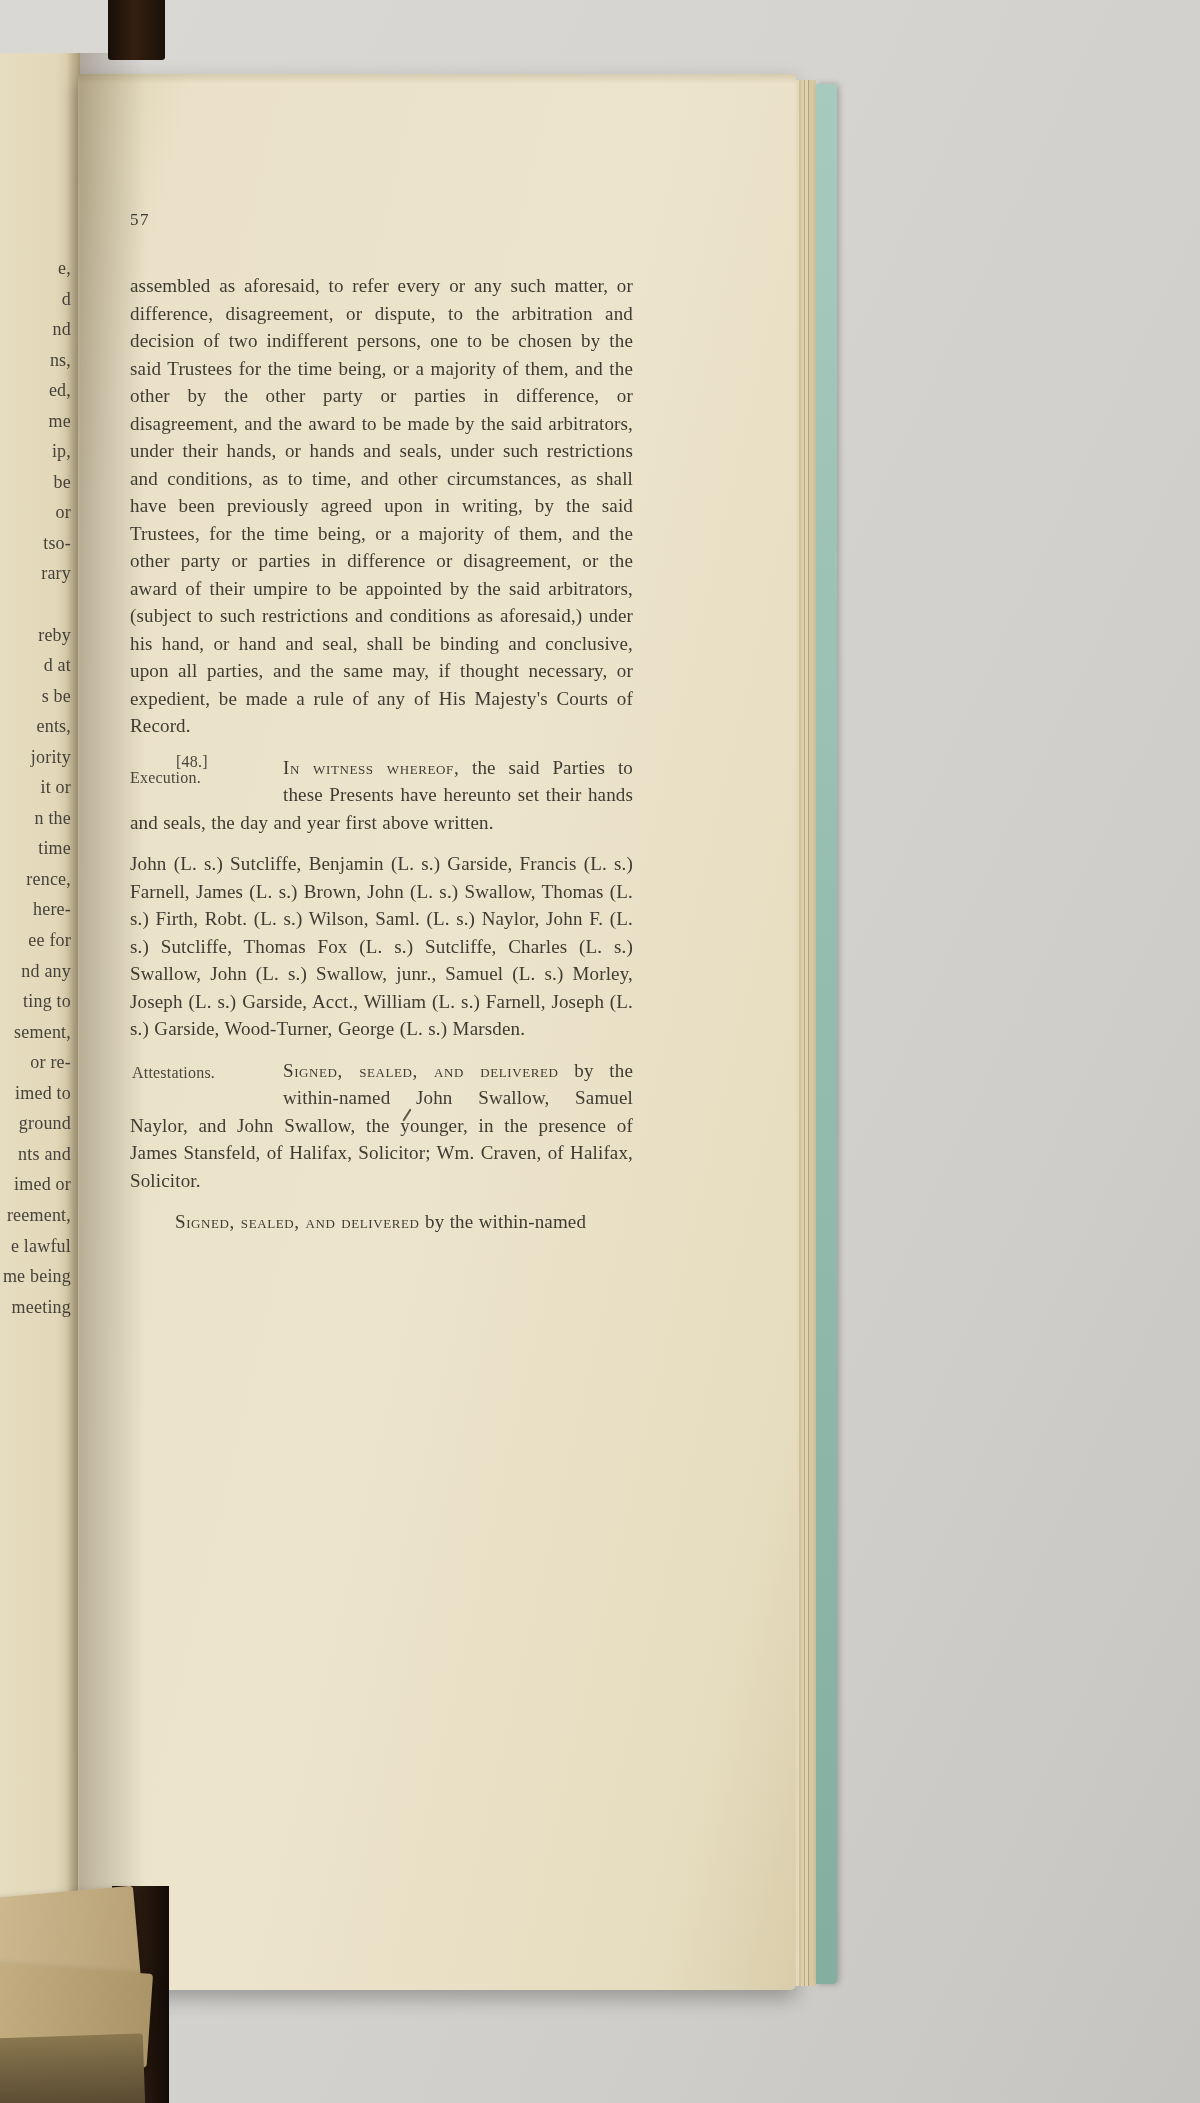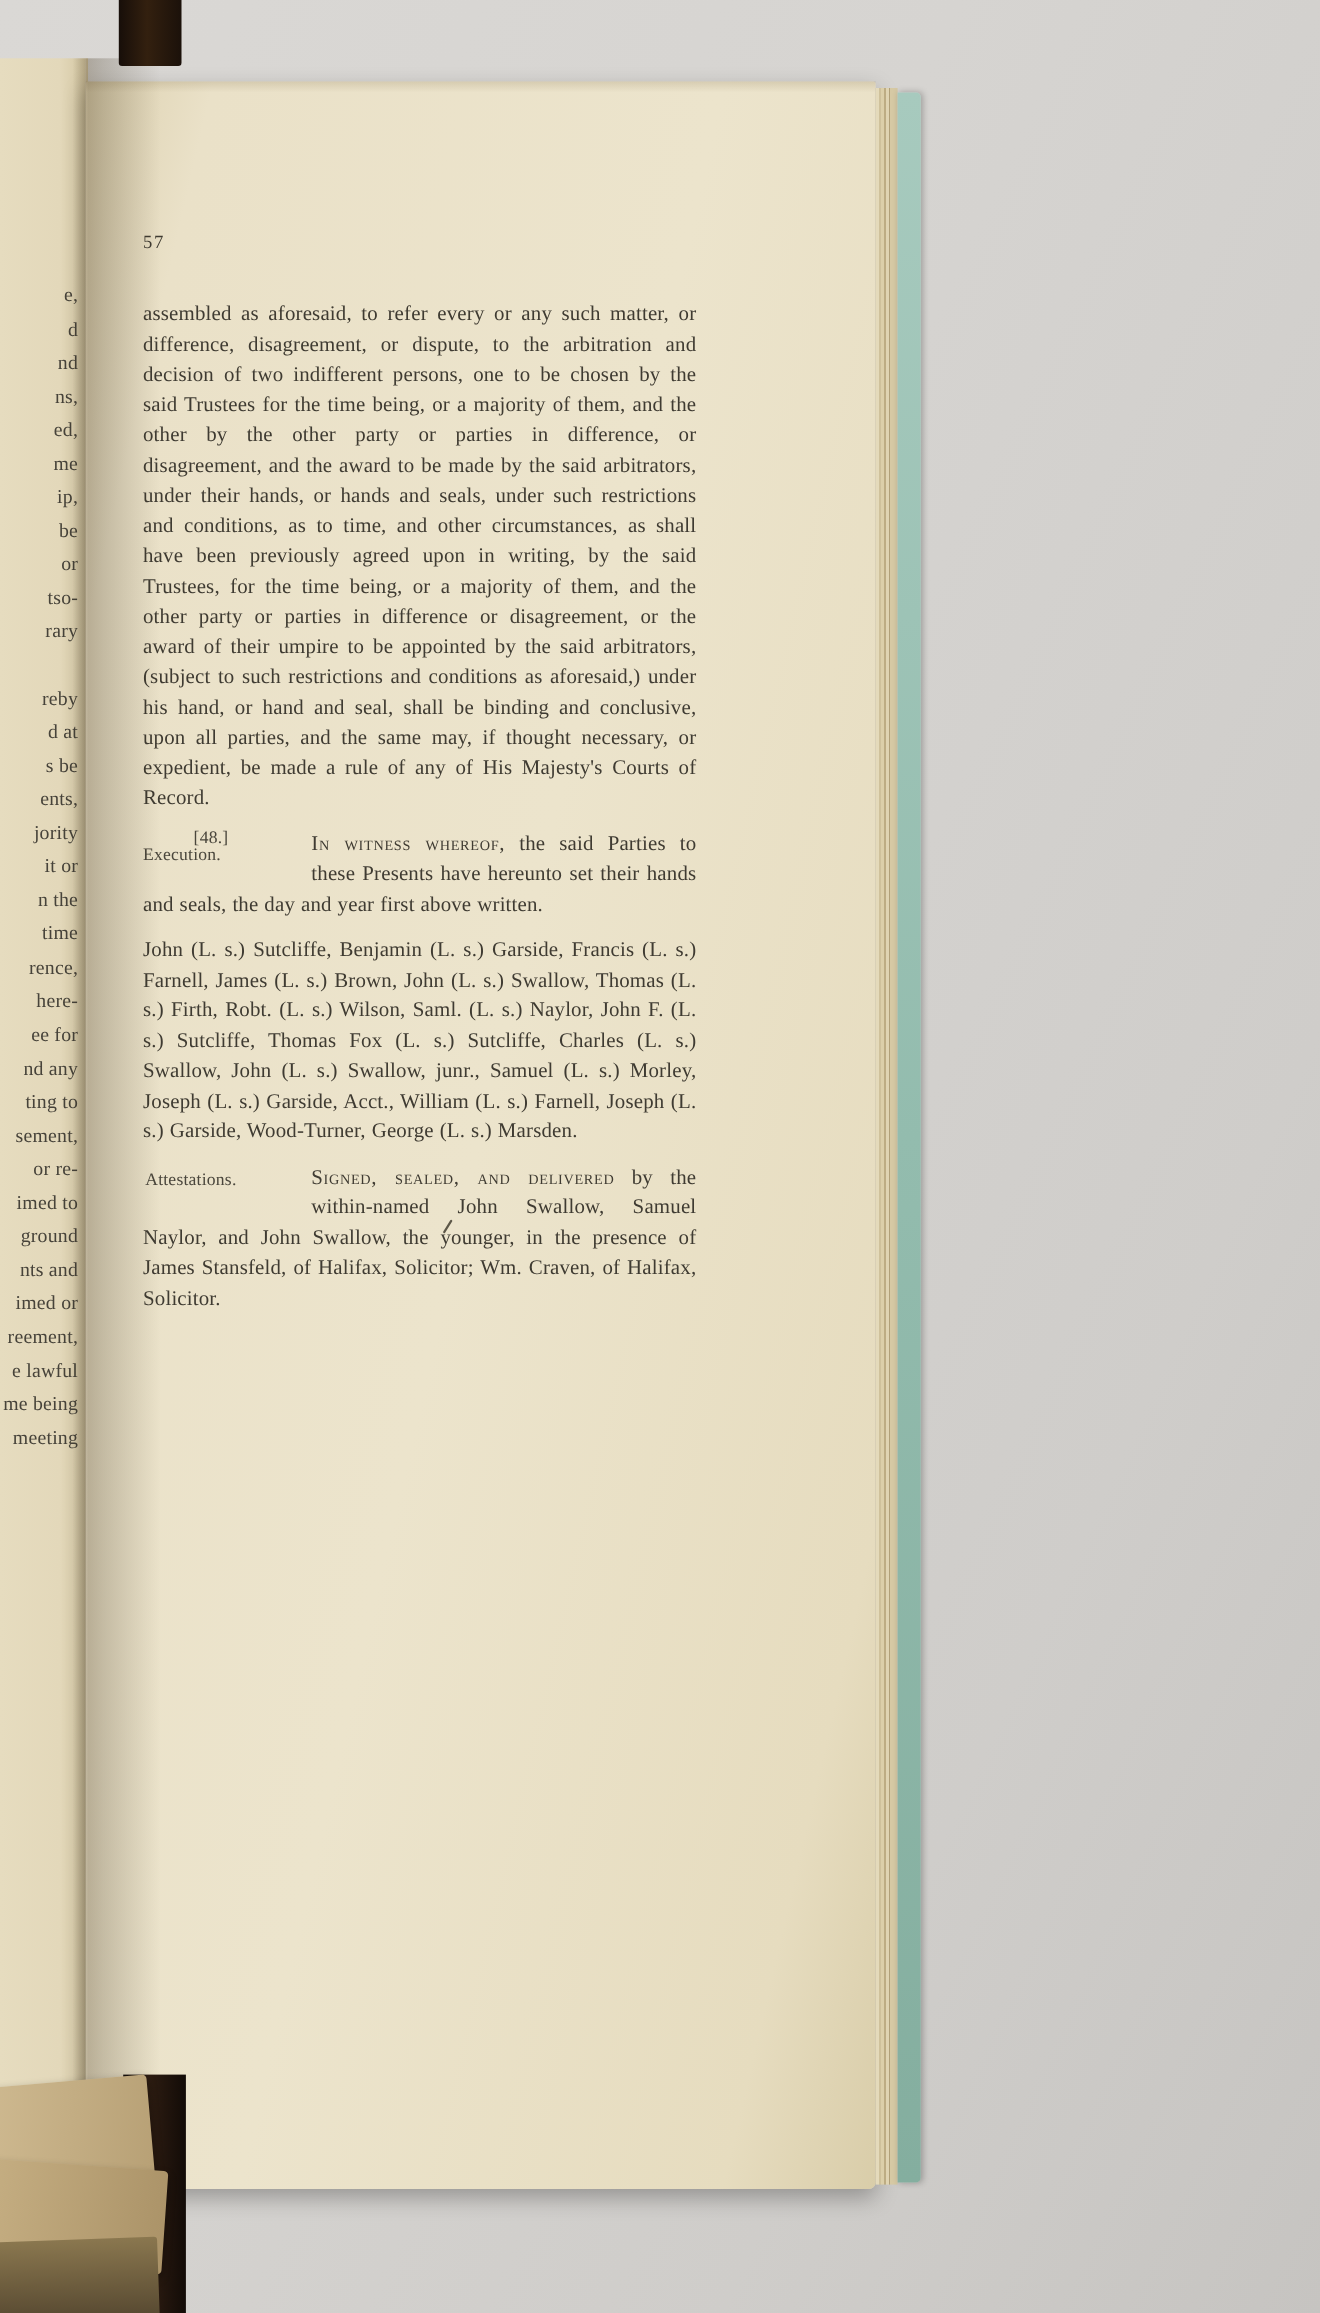--- a/index.html
+++ b/index.html
@@ -156,20 +156,23 @@
       <p class="body sig-para">
         <span>John (L. s.) Sutcliffe, Benjamin (L. s.) Garside, Francis (L. s.) Farnell, James (L. s.) Brown, John (L. s.) Swallow, Thomas (L. s.) Firth, Robt. (L. s.) Wilson, Saml. (L. s.) Naylor, John F. (L. s.) Sutcliffe, Thomas Fox (L. s.) Sutcliffe, Charles (L. s.) Swallow, John (L. s.) Swallow, junr., Samuel (L. s.) Morley, Joseph (L. s.) Garside, </span><span class="it">Acct.,</span><span> William (L. s.) Farnell, Joseph (L. s.) Garside, </span><span class="it">Wood-Turner,</span><span> George (L. s.) Marsden.</span>
       </p>
 
       <p class="body attest-para">
         <span class="mnote attn">
             <span class="mlabel">Attestations.</span>
           </span><span class="sc">Signed, sealed, and delivered</span><span> by the within-named John Swallow, Samuel Naylor, and John Swallow, the younger, in the presence of James Stansfeld, of Halifax, Solicitor; Wm. Craven, of Halifax, Solicitor.</span>
       </p>
 
+      <p class="body final-para">
+        <span class="sc">Signed, sealed, and delivered</span><span> by the within-named</span>
+      </p>
 
     </div>
     <div class="ink-mark"></div>
   </div>
 
   <div class="page-edges"></div>
   <div class="cover"></div>
   <div class="gutter"></div>
 
   <div class="ribbon-top"></div>

